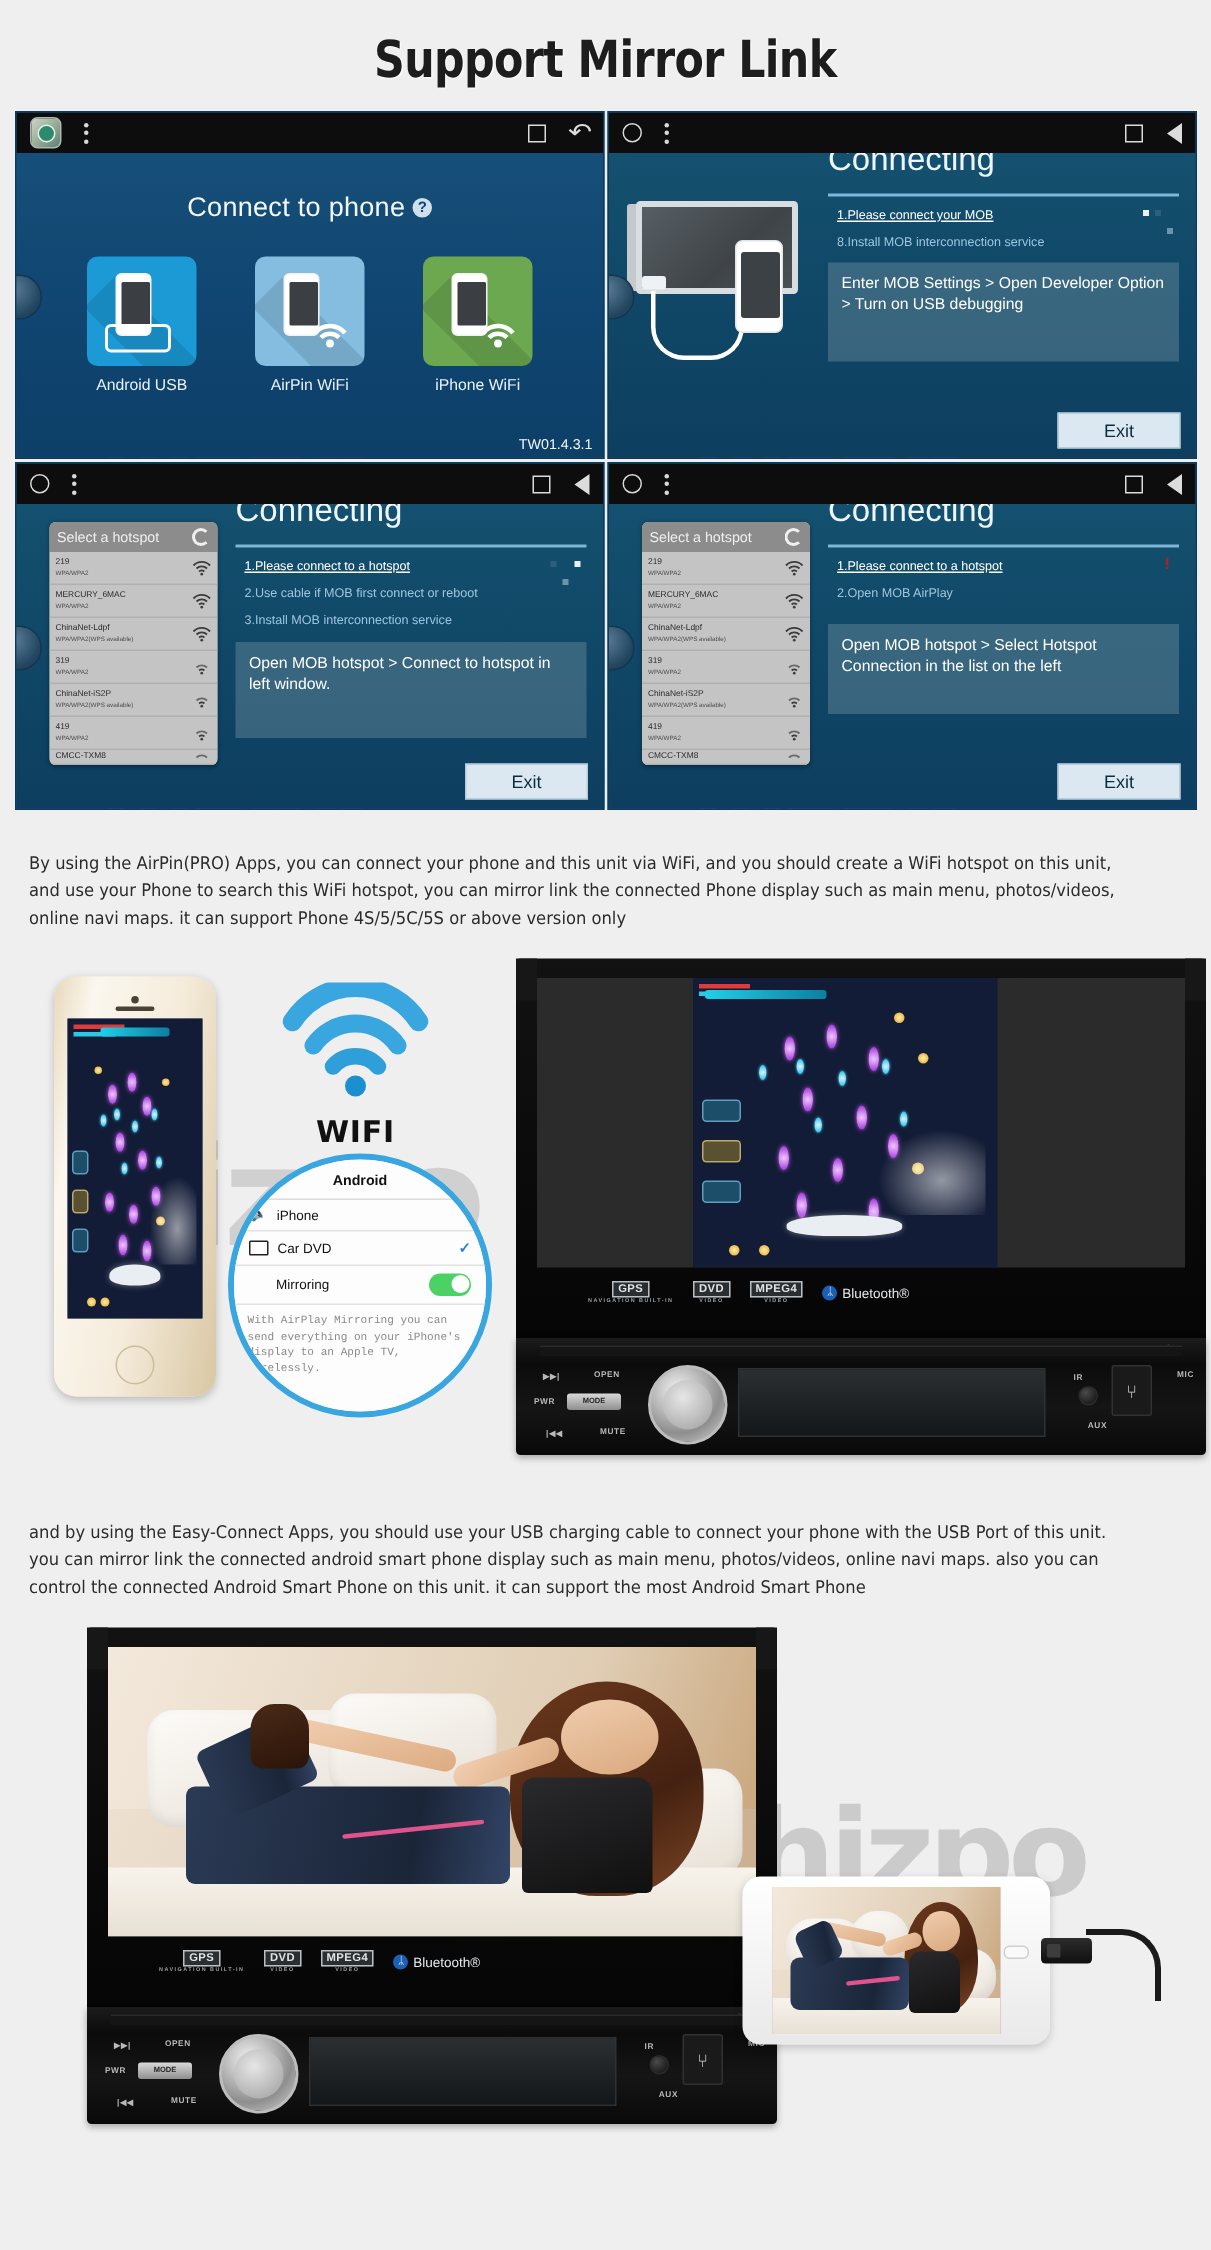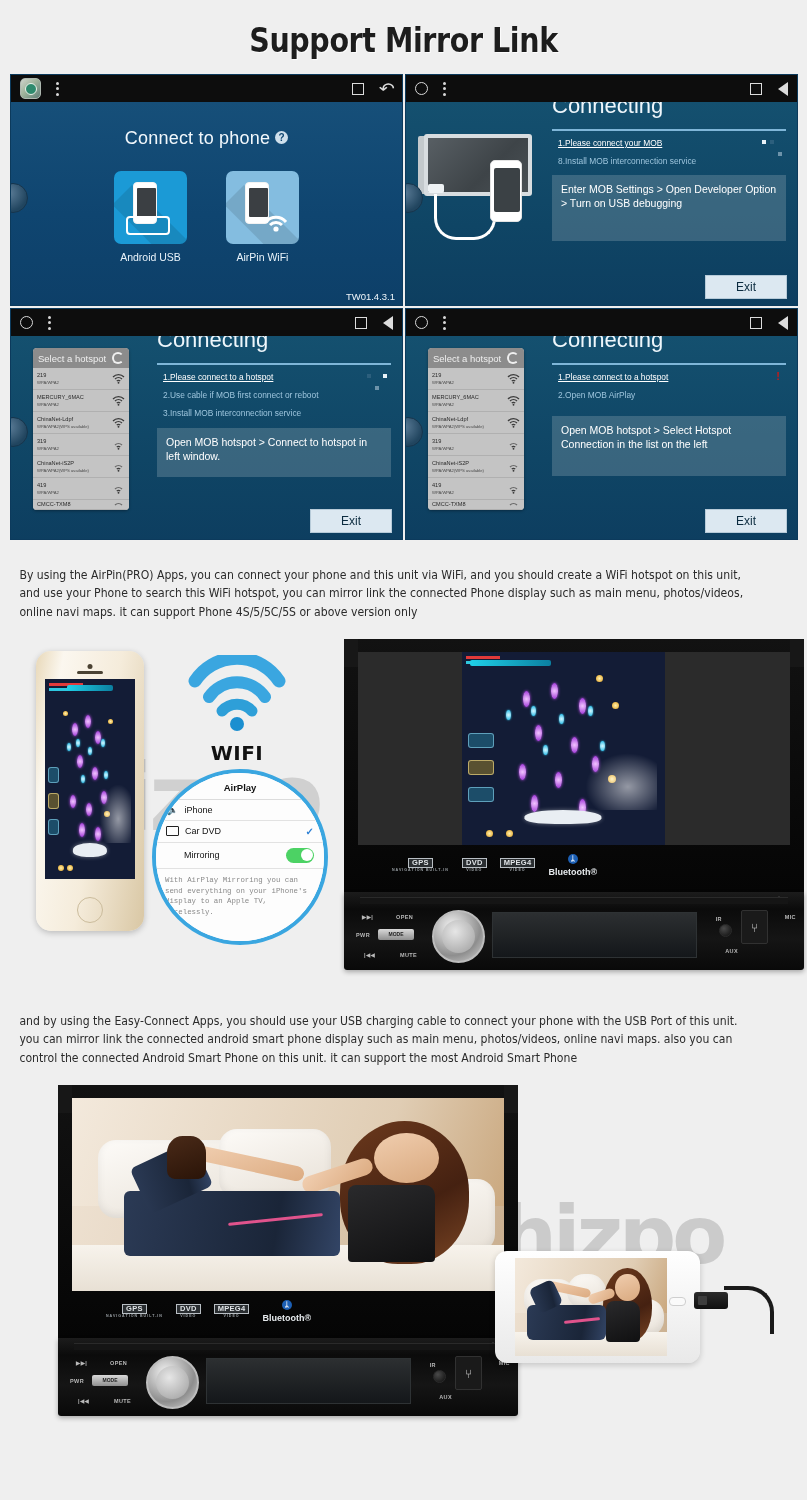--- a/index.html
+++ b/index.html
@@ -204,21 +204,21 @@
     border-left:3px solid #fff;border-bottom:3px solid #fff;border-right:3px solid #fff;
     border-radius:0 0 22px 22px;z-index:2;
   }
   .uplug {
     position:absolute;left:12px;top:56px;width:16px;height:9px;
     background:#eef2f4;border-radius:2px;z-index:4;
   }
 
   
   .hslist {
-    position:absolute;left:22px;top:12px;width:96px;
+    position:absolute;left:22px;top:12px;width:112px;
     background:#cfcfcf;border-radius:4px;overflow:hidden;z-index:3;
     box-shadow:0 1px 3px rgba(0,0,0,0.35);
   }
   .hshead {
     background:#8c8c8c;color:#efefef;font-size:9.5px;
     padding:4px 5px;display:flex;align-items:center;justify-content:space-between;
   }
   .refresh {
     width:12px;height:12px;border-radius:50%;
     border:2px solid #f0f0f0;border-right-color:transparent;
@@ -371,21 +371,21 @@
   }
   .badge {
     color:#dfe3e6;font-size:7px;font-weight:bold;letter-spacing:0.3px;
     display:flex;flex-direction:column;align-items:center;line-height:1.05;
   }
   .badge .b-main {
     border:1px solid #b9bfc4;padding:0.5px 3px;
     font-size:7.5px;background:#2a2e31;
   }
   .badge .b-sub { font-size:3.6px;letter-spacing:1px;margin-top:1px;color:#9aa0a5; }
-  .badge-bt { display:flex;align-items:center;gap:3px;color:#e6eaed;font-size:9px;font-weight:bold;flex-direction:column; }
+  .badge-bt { display:flex;align-items:center;gap:3px;color:#e6eaed;font-size:9px;font-weight:normal; }
   .bt-glyph {
     width:10px;height:10px;border-radius:50%;background:#1c5fb4;
     color:#fff;font-size:7px;line-height:10px;text-align:center;
   }
   .unit-face {
     position:relative;width:100%;height:78px;
     background:linear-gradient(180deg,#1c1c1c 0%,#0b0b0b 22%,#151515 60%,#090909 100%);
     border-radius:0 0 3px 3px;
     box-shadow:0 2px 5px rgba(0,0,0,0.3);
   }
@@ -555,20 +555,31 @@
             <div class="ph"></div>
             <svg class="wifi-arc" viewBox="0 0 26 26">
               <path d="M3 16 A13 13 0 0 1 23 16" stroke="#fff" stroke-width="3" fill="none"></path>
               <path d="M7 19 A8.5 8.5 0 0 1 19 19" stroke="#fff" stroke-width="3" fill="none"></path>
               <circle cx="13" cy="23" r="2.6" fill="#fff"></circle>
             </svg>
           </div>
           <div class="tile-lab">AirPin WiFi</div>
         </div>
 
+        <div class="tile">
+          <div class="tile-img t-iwifi">
+            <div class="ph"></div>
+            <svg class="wifi-arc" viewBox="0 0 26 26">
+              <path d="M3 16 A13 13 0 0 1 23 16" stroke="#fff" stroke-width="3" fill="none"></path>
+              <path d="M7 19 A8.5 8.5 0 0 1 19 19" stroke="#fff" stroke-width="3" fill="none"></path>
+              <circle cx="13" cy="23" r="2.6" fill="#fff"></circle>
+            </svg>
+          </div>
+          <div class="tile-lab">iPhone WiFi</div>
+        </div>
 
       </div>
       <div class="ver">TW01.4.3.1</div>
     </div>
   </div>
 
   <div class="shot">
     <div class="wm">hizpo</div>
     <div class="sbar">
       <div class="sbar-left">
@@ -706,21 +717,21 @@
         <div class="steps">
           <div class="dots3">
               <i class="dim"></i>
               <i class="mid"></i>
               <i class="on"></i>
             </div>
           <div class="step s1">1.Please connect to a hotspot</div>
           <div class="step s2">2.Use cable if MOB first connect or reboot</div>
           <div class="step s3">3.Install MOB interconnection service</div>
         </div>
-        <div class="instr" style="padding-bottom:14px">Open MOB hotspot &gt; Connect to hotspot in left window.</div>
+        <div class="instr" style="padding-bottom:29px">Open MOB hotspot &gt; Connect to hotspot in left window.</div>
       </div>
       <div class="exit-btn">Exit</div>
     </div>
   </div>
 
   <div class="shot">
     <div class="wm">hizpo</div>
     <div class="sbar">
       <div class="sbar-left">
         <div class="icon-circle"></div>
@@ -873,21 +884,21 @@
       <path d="M24 42 A34 34 0 0 1 80 42" stroke="#3aa6e0" stroke-width="12" fill="none" stroke-linecap="round"></path>
       <path d="M37 56 A20 20 0 0 1 67 56" stroke="#2e9fd8" stroke-width="11" fill="none" stroke-linecap="round"></path>
       <circle cx="52" cy="69" r="7" fill="#1b8fd0"></circle>
     </svg>
     <div class="wifilabel">WIFI</div>
   </div>
 
   <div class="circle-ring" style="position:absolute;left:152px;top:136px;">
     <div class="ap-panel">
       <div class="ap-head">
-        <span>AirPlay</span>
+        <span>Android</span>
         <span class="ap-done">Do</span>
       </div>
       <div class="ap-rows">
         <div class="ap-row">
           <span class="ap-spk">🔈</span>
           <span>iPhone</span>
         </div>
         <div class="ap-row">
           <span class="ap-tv"></span>
           <span>Car DVD</span>

